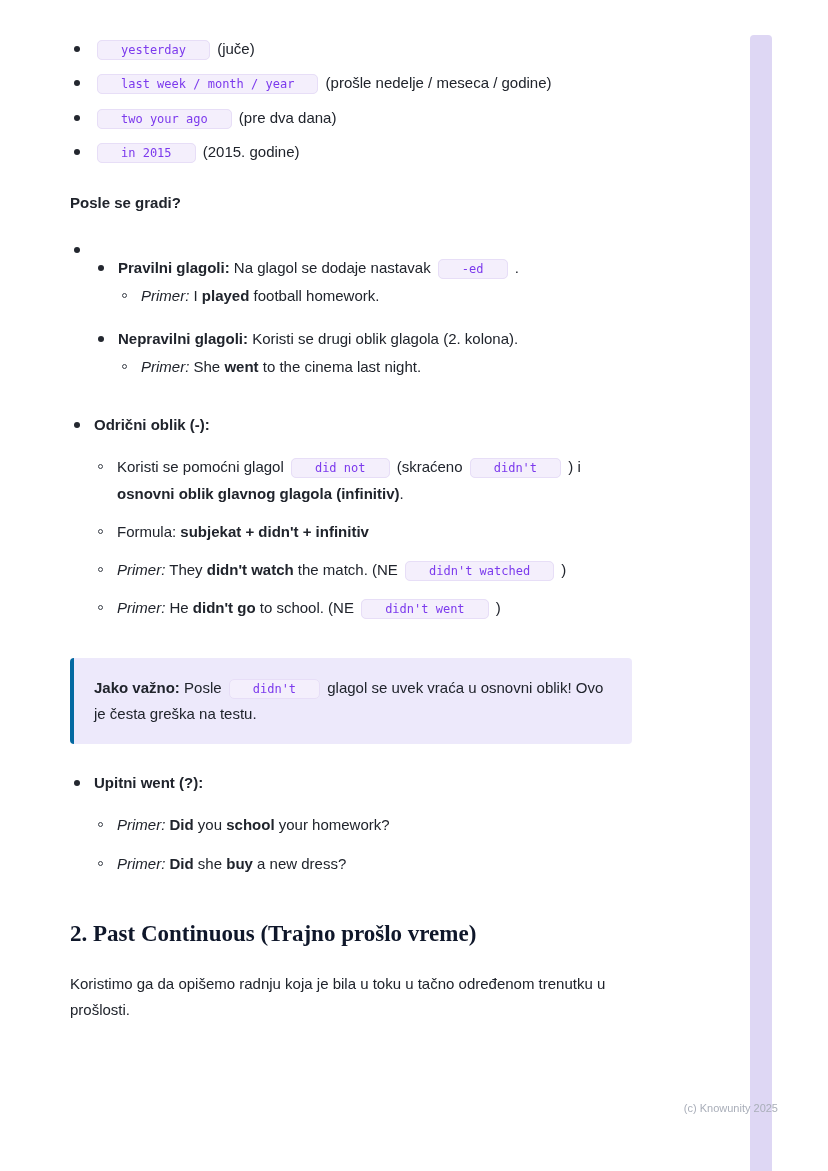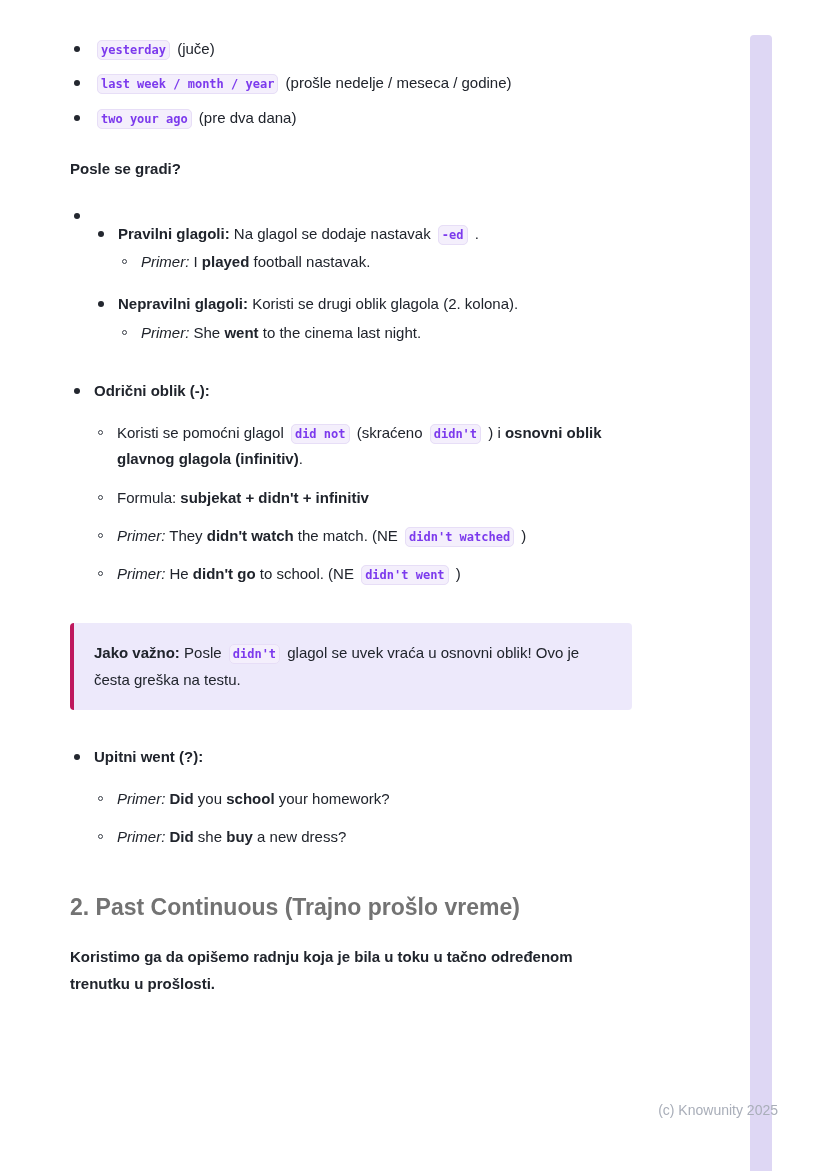--- a/index.html
+++ b/index.html
@@ -30,70 +30,71 @@
   .blt.circ { width: 5px; height: 5px; background: transparent; border: 1.2px solid #3a3f48; }
   .wrap { flex: 1; min-width: 0; }
   .txt { line-height: 1.75; }
 
   .seg-n { font-weight: 400; }
   .seg-b { font-weight: 700; }
   .seg-i { font-style: italic; }
   .seg-c {
     font-family: "DejaVu Sans Mono", "Liberation Mono", monospace;
     font-size: 12px;
-    font-weight: 700;
+    font-weight: 400;
     color: #7c3aed;
     background: #f4effc;
     border: 1px solid #e7def7;
     border-radius: 5px;
-    padding: 2px 3px;
+    padding: 2px 23px;
     margin: 0 3px;
     white-space: nowrap;
   }
 
   .intro-list > li { margin-bottom: 8px; }
   .qhead { font-weight: 700; margin: 26px 0 22px; line-height: 1.6; }
 
   .l1 > li { margin-bottom: 16px; }
   .l2 { margin-top: 18px; }
   .l2 > li { margin-bottom: 16px; }
   .l2c { margin-top: 16px; }
   .l2c > li { margin-bottom: 12px; }
   .l3 { margin-top: 2px; }
   .l3 > li { margin-bottom: 0; }
 
   .callout {
-    margin: 24px 0 34px;
+    margin: 24px 0 26px;
     background: #ede9fb;
-    border-left: 4px solid #be185d;
+    border-left: 4px solid #0369a1;
     border-radius: 4px;
     padding: 17px 20px;
     line-height: 1.75;
   }
 
   .h2 {
-    color: #737373;
+    color: #0f172a;
     font-size: 23px;
     font-weight: 700;
     margin: 30px 0 22px;
     line-height: 1.3;
-  }
-  .para { margin: 0 0 4px; line-height: 1.75; font-weight: bold; }
+    font-family: Liberation Serif, serif;
+  }
+  .para { margin: 0 0 4px; line-height: 1.75; }
 
   .scroll-strip {
     position: absolute;
     top: 35px; right: 56px;
     width: 22px; height: 1136px;
     background: #ded7f4;
     border-radius: 4px 4px 0 0;
   }
   .watermark {
     position: absolute;
     top: 1102px; right: 50px;
-    font-size: 14px;
+    font-size: 11px;
     color: #a9aeb9;
     z-index: 2;
   }
 </style>
 </head>
 <body>
 
 <div class="page">
 
   <div class="content">
@@ -108,41 +109,47 @@
       <li class="row">
         <span class="blt disc"></span>
         <div class="wrap">
             <div class="txt"><span class="seg-c">last week / month / year</span><span class="seg-n"> (prošle nedelje / meseca / godine)</span></div>
           </div>
       </li>
       <li class="row">
         <span class="blt disc"></span>
         <div class="wrap">
             <div class="txt"><span class="seg-c">two your ago</span><span class="seg-n"> (pre dva dana)</span></div>
+          </div>
+      </li>
+      <li class="row">
+        <span class="blt disc"></span>
+        <div class="wrap">
+            <div class="txt"><span class="seg-c">in 2015</span><span class="seg-n"> (2015. godine)</span></div>
           </div>
       </li>
     </ul>
 
     <p class="qhead">Posle se gradi?</p>
 
     <ul class="l1">
 
       <li class="row">
         <span class="blt disc"></span>
         <div class="wrap">
           <ul class="l2">
             <li class="row">
               <span class="blt disc"></span>
               <div class="wrap">
                 <div class="txt"><span class="seg-b">Pravilni glagoli:</span><span class="seg-n"> Na glagol se dodaje nastavak </span><span class="seg-c">-ed</span><span class="seg-n"> .</span></div>
                 <ul class="l3">
                   <li class="row">
                     <span class="blt circ"></span>
                     <div class="wrap">
-                        <div class="txt"><span class="seg-i">Primer:</span><span class="seg-n"> I </span><span class="seg-b">played</span><span class="seg-n"> football nastavak.</span></div>
+                        <div class="txt"><span class="seg-i">Primer:</span><span class="seg-n"> I </span><span class="seg-b">played</span><span class="seg-n"> football homework.</span></div>
                       </div>
                   </li>
                 </ul>
               </div>
             </li>
             <li class="row">
               <span class="blt disc"></span>
               <div class="wrap">
                 <div class="txt"><span class="seg-b">Nepravilni glagoli:</span><span class="seg-n"> Koristi se drugi oblik glagola (2. kolona).</span></div>
                 <ul class="l3">

